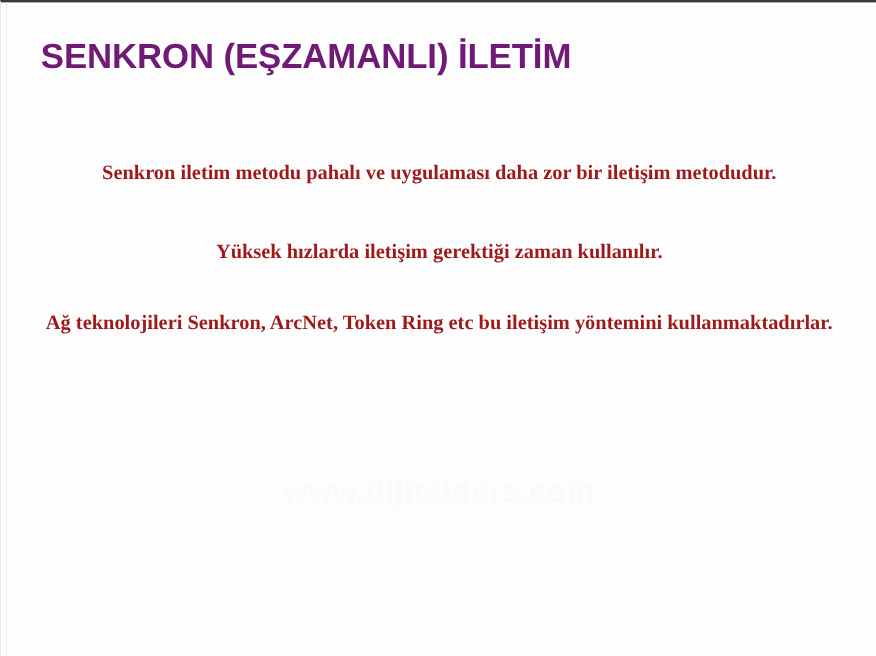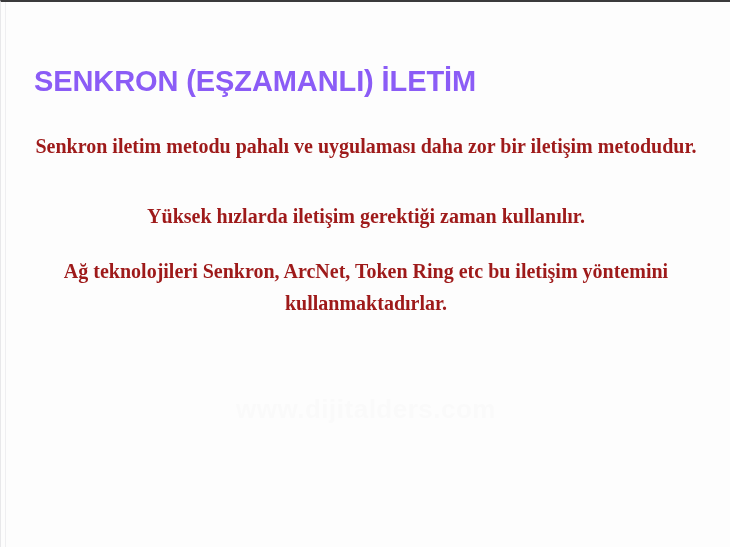--- a/index.html
+++ b/index.html
@@ -26,50 +26,50 @@
     top: 0;
     width: 1px;
     height: 547px;
     background: #efeff1;
     pointer-events: none;
   }
 
   #slide-title {
     position: absolute;
     left: 33px;
-    top: 65px;
+    top: 32px;
     width: 660px;
     font-family: "Liberation Sans", "DejaVu Sans", sans-serif;
     font-size: 29px;
     font-weight: 700;
     letter-spacing: -0.1px;
-    color: #8b5cf6;
+    color: #701a75;
     white-space: nowrap;
     line-height: 1.0;
   }
 
   #body-block {
     position: absolute;
     left: 30px;
     top: 128px;
     width: 670px;
     text-align: center;
   }
 
   .body-para {
     font-family: "Liberation Serif", "DejaVu Serif", serif;
-    font-size: 20px;
+    font-size: 17px;
     font-weight: 700;
     color: #9e1a1a;
     line-height: 1.62;
     margin: 0;
   }
 
   .para-gap-1 { margin-bottom: 38px; }
-  .para-gap-2 { margin-bottom: 22px; }
+  .para-gap-2 { margin-bottom: 32px; }
 
   .para-narrow { padding: 0 8px; }
 
   #watermark {
     position: absolute;
     left: 0;
     top: 392px;
     width: 730px;
     text-align: center;
     font-family: "Liberation Sans", "DejaVu Sans", sans-serif;

